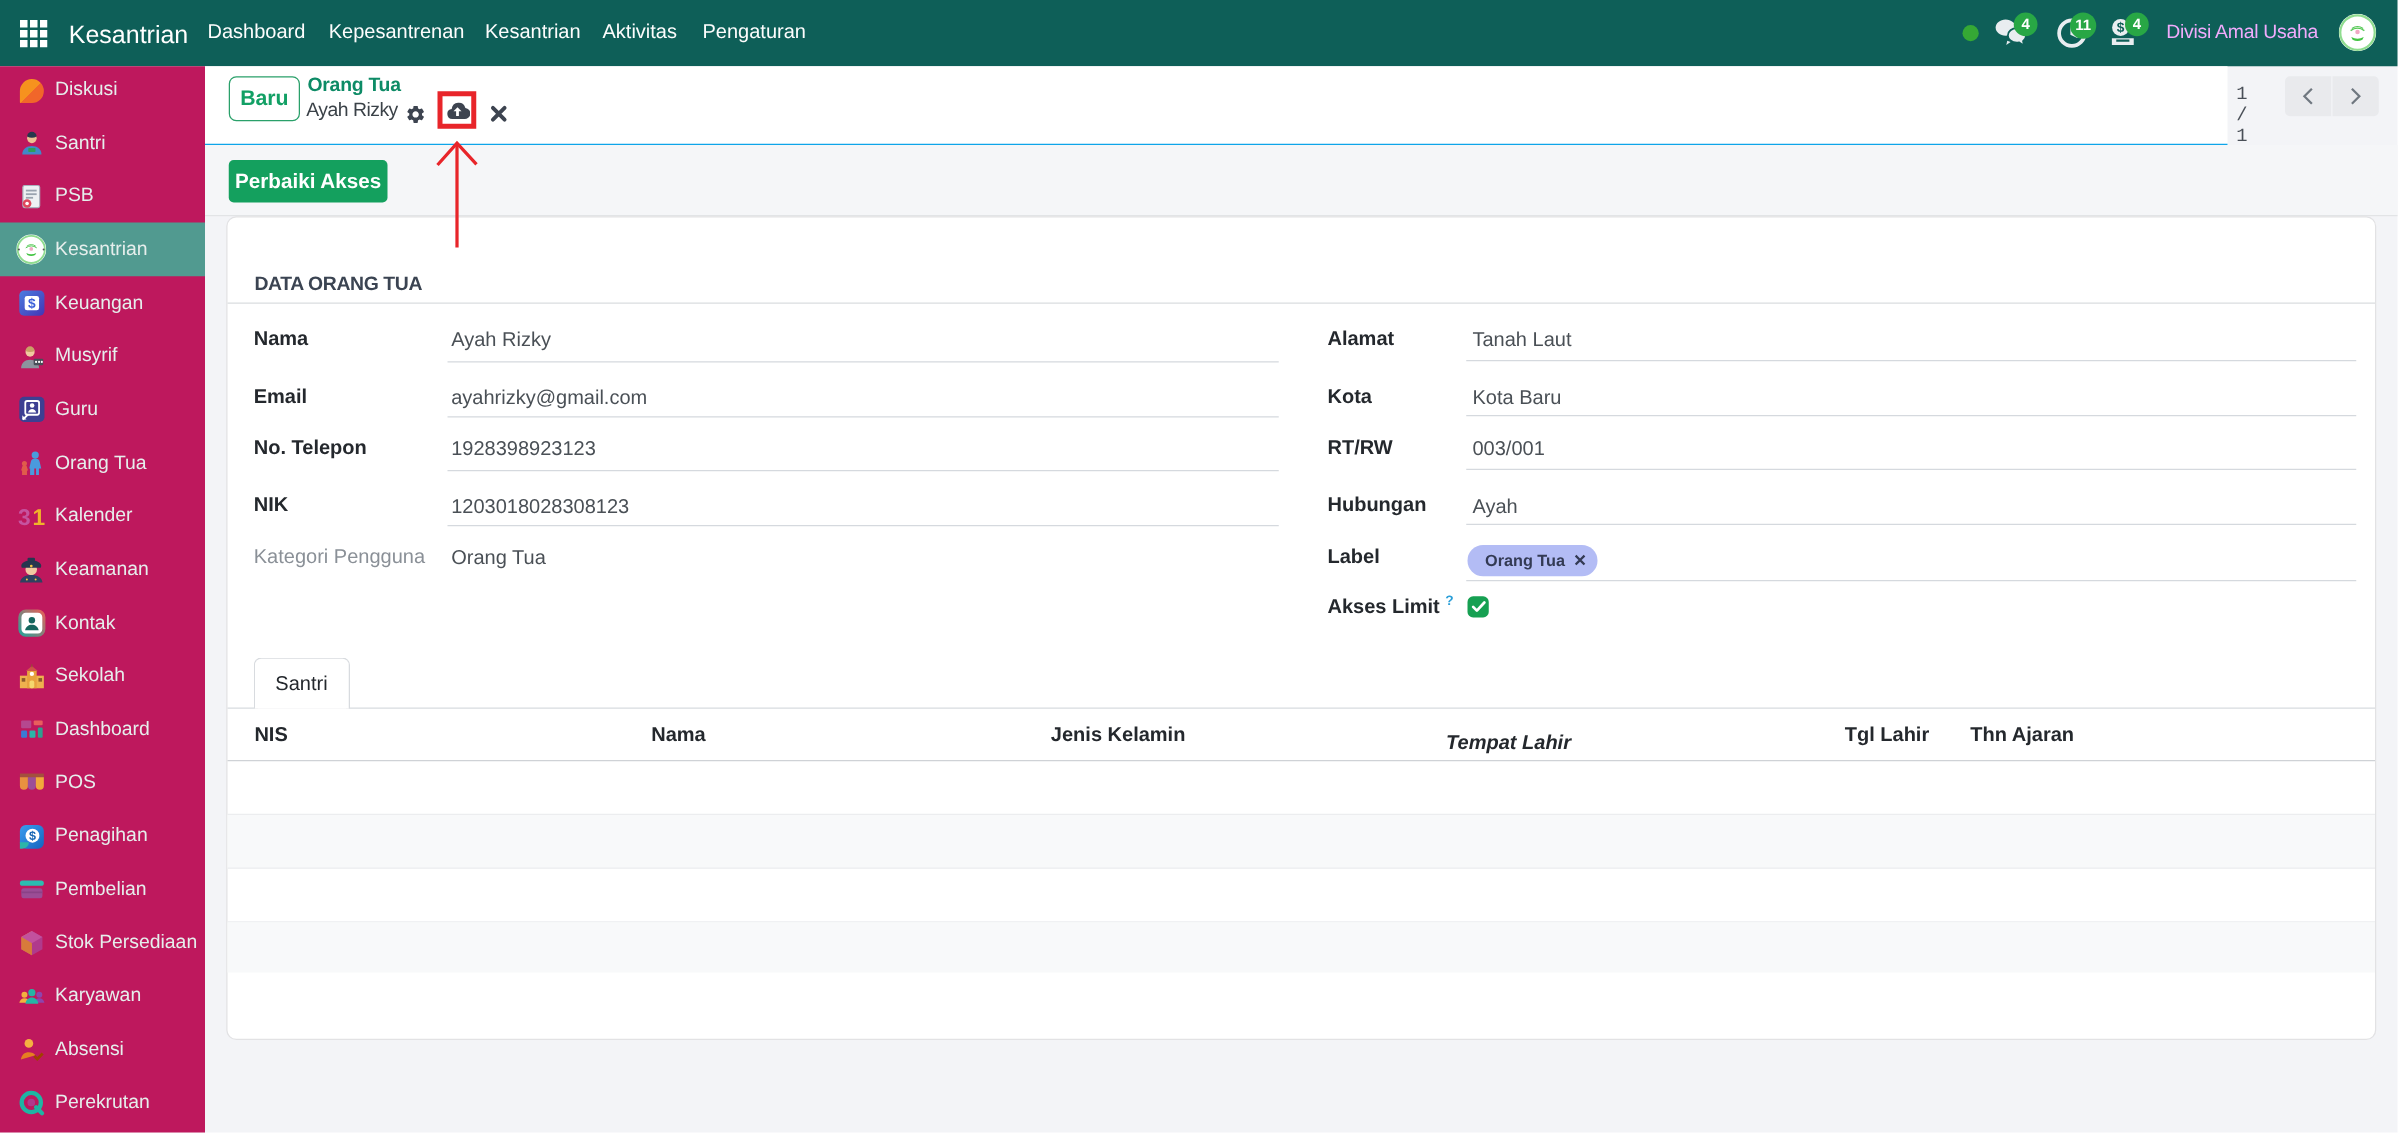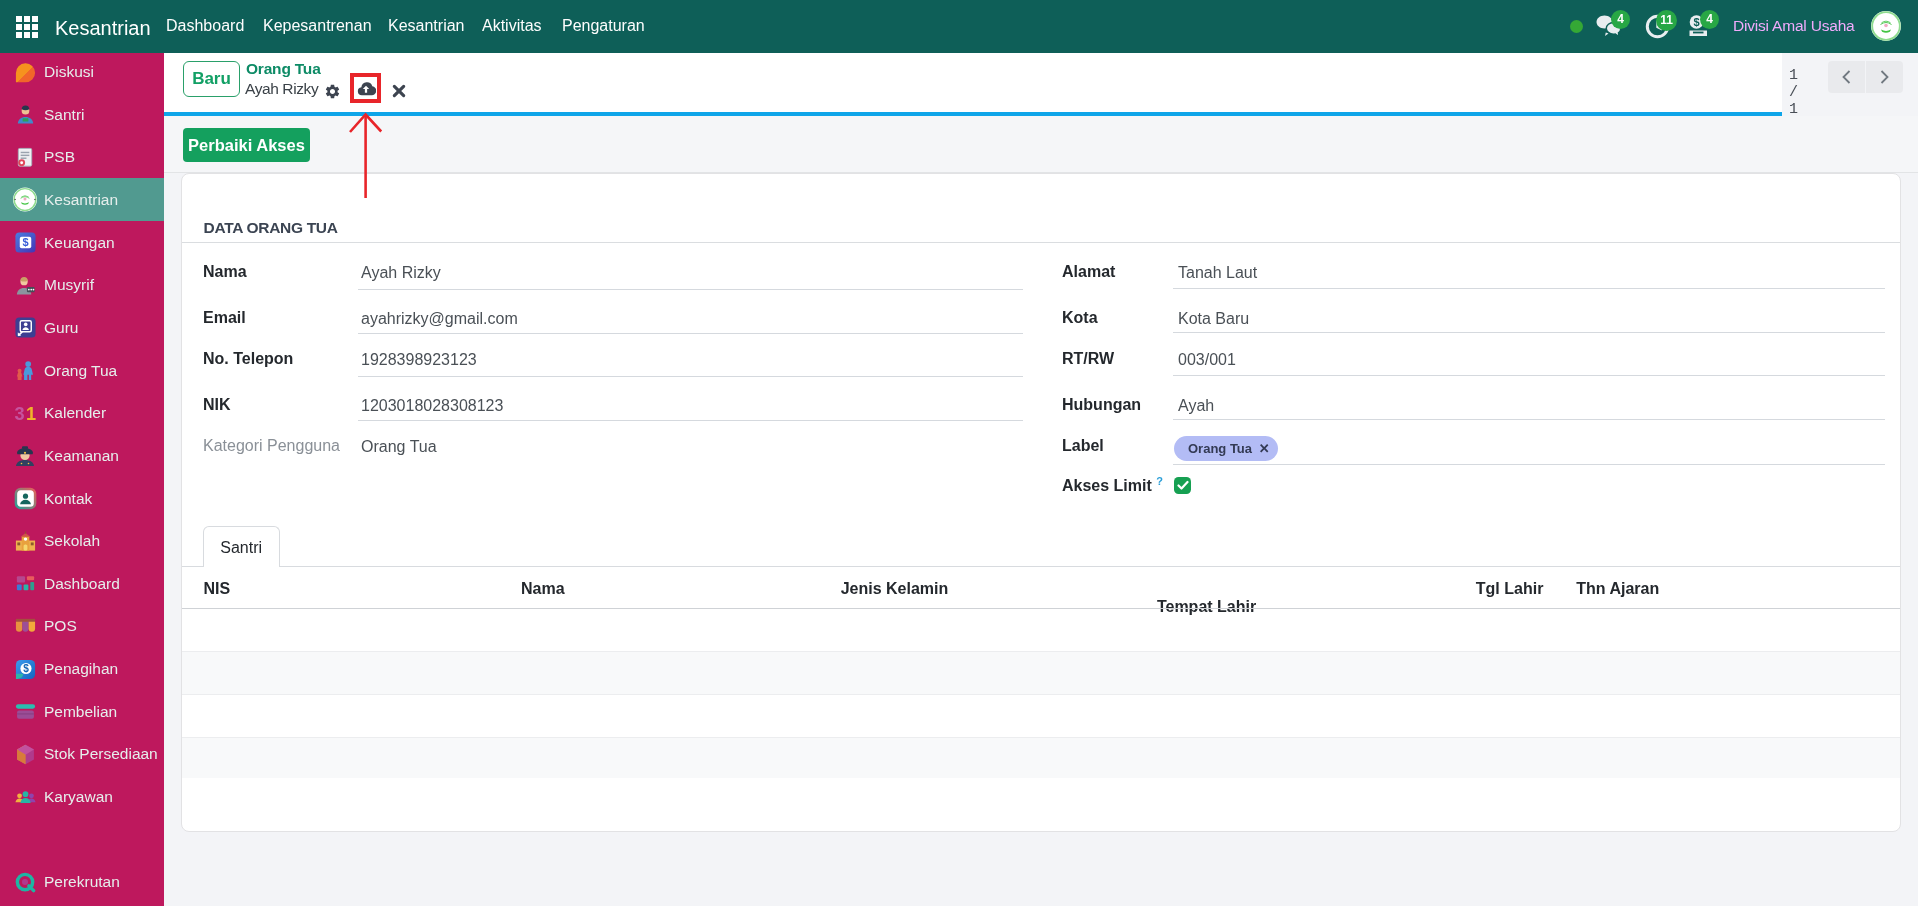--- a/index.html
+++ b/index.html
@@ -10,21 +10,21 @@
 #topbar{position:absolute;top:0;left:0;width:1918px;height:53px;background:#0e5f58;}
 #brand{position:absolute;left:55px;top:0;height:53px;line-height:57px;color:#fff;font-size:20px;font-weight:400;}
 .menuitem{position:absolute;top:0;height:53px;line-height:52.5px;color:#fdfdfd;font-size:16px;}
 .badge{position:absolute;background:#28a745;color:#fff;border-radius:50%;text-align:center;font-weight:700;}
 
 #sidebar{position:absolute;top:53px;left:0;width:164px;height:853px;background:#be185d;}
 .sitem{position:absolute;left:0;width:164px;height:43px;display:flex;align-items:center;padding-left:13px;color:#e6eeec;font-size:15.5px;}
 .sitem.active{background:#519a90;}
 .sicon{width:24px;height:24px;margin-right:7px;flex:0 0 24px;display:flex;align-items:center;justify-content:center;}
 
-#crumbbar{position:absolute;left:164px;top:53px;width:1618px;height:63px;background:#fff;border-bottom:4px solid #0ea5e9;}
+#crumbbar{position:absolute;left:164px;top:53px;width:1618px;height:63px;background:#fff;border-bottom:1px solid #0ea5e9;}
 #band{position:absolute;left:164px;top:116px;width:1754px;height:57px;background:#f5f6f8;border-bottom:1px solid #e2e4e6;}
 
 #card{position:absolute;left:181px;top:173px;width:1720px;height:659px;background:#fff;border:1px solid #e2e2e4;border-radius:8px;}
 .flabel{position:absolute;font-size:16px;font-weight:700;color:#24282d;}
 .fvalue{position:absolute;font-size:16px;color:#4a5056;}
 .fline{position:absolute;height:1px;background:#d5d9de;}
 .th{position:absolute;font-size:16px;font-weight:700;color:#24282d;}
 </style>
 </head>
 <body>
@@ -309,20 +309,30 @@
           <svg width="23" height="23" viewBox="0 0 24 24">
             <circle cx="5.8" cy="10.2" r="2.5" fill="#f2b23e"></circle>
             <path d="M1.5 17c.4-2.5 2.1-3.9 4.3-3.9s3.9 1.4 4.3 3.9z" fill="#f2b23e"></path>
             <circle cx="18.2" cy="10.2" r="2.5" fill="#8e44ad"></circle>
             <path d="M13.9 17c.4-2.5 2.1-3.9 4.3-3.9s3.9 1.4 4.3 3.9z" fill="#8e44ad"></path>
             <circle cx="12" cy="8.5" r="3" fill="#26b5a5"></circle>
             <path d="M6.6 17.8c.5-3.3 2.7-5.2 5.4-5.2s4.9 1.9 5.4 5.2z" fill="#26b5a5"></path>
           </svg>
         </span>
         <span>Karyawan</span>
+      </div>
+<div class="sitem" style="top:765.2px">
+        <span class="sicon">
+          <svg width="23" height="23" viewBox="0 0 24 24">
+            <circle cx="9.5" cy="7" r="3.6" fill="#f5b041"></circle>
+            <path d="M2.8 20.5c.5-4.1 3.1-6.2 6.7-6.2 2.4 0 4.4 1 5.6 2.7z" fill="#e67e22"></path>
+            <path d="M14 17.5l2.5 2.5 4.5-4.5" fill="none" stroke="#a04000" stroke-width="2.4"></path>
+          </svg>
+        </span>
+        <span>Absensi</span>
       </div>
 <div class="sitem" style="top:807.9px">
         <span class="sicon">
           <svg width="23" height="23" viewBox="0 0 24 24">
             <circle cx="11.5" cy="11.5" r="8" fill="none" stroke="#1fb5a3" stroke-width="3.6"></circle>
             <circle cx="11.5" cy="11.5" r="3.2" fill="#b03a8c"></circle>
             <path d="M15.5 15.5l5 5" stroke="#1fb5a3" stroke-width="3.6" stroke-linecap="round"></path>
           </svg>
         </span>
         <span>Perekrutan</span>
@@ -396,21 +406,21 @@
 <div class="flabel" style="left:880px;top:301px;">Akses Limit <sup style="font-weight:700;color:#2b9fd8;font-size:11px;">?</sup></div>
 <div style="position:absolute;left:992px;top:303px;width:17px;height:17px;background:#16a052;border-radius:4.5px;"></div>
 <svg style="position:absolute;left:994.5px;top:306px" width="12" height="11" viewBox="0 0 12 11">
         <path d="M1.5 5.5 L4.5 8.5 L10.5 2" fill="none" stroke="#fff" stroke-width="2.2" stroke-linecap="round" stroke-linejoin="round"></path>
       </svg>
 <div class="fline" style="left:0;top:391.5px;width:1718px;background:#d8dbdf;"></div>
 <div style="position:absolute;left:20.7px;top:351.5px;width:77px;height:41px;background:#fff;border:1px solid #d8dbdf;border-bottom:none;border-radius:6px 6px 0 0;font-size:16px;color:#24282d;text-align:center;line-height:41px;">Santri</div>
 <div class="th" style="left:21.5px;top:405.5px;">NIS</div>
 <div class="th" style="left:339.0px;top:405.5px;">Nama</div>
 <div class="th" style="left:658.7px;top:405.5px;">Jenis Kelamin</div>
-<div class="th" style="left:974.9px;top:424px;">Tempat Lahir</div>
+<div class="th" style="left:974.9px;top:412px;font-style:italic;">Tempat Lahir</div>
 <div class="th" style="left:1293.8px;top:405.5px;">Tgl Lahir</div>
 <div class="th" style="left:1394.3px;top:405.5px;">Thn Ajaran</div>
 <div class="fline" style="left:0;top:433.5px;width:1718px;background:#cfd2d6;"></div>
 <div style="position:absolute;left:0;top:434px;width:1718px;height:44px;border-bottom:1px solid #ecedef;"></div>
 <div style="position:absolute;left:0;top:478px;width:1718px;height:43.2px;background:#f8f9fa;border-bottom:1px solid #ecedef;"></div>
 <div style="position:absolute;left:0;top:521.2px;width:1718px;height:43.2px;border-bottom:1px solid #ecedef;"></div>
 <div style="position:absolute;left:0;top:564.4px;width:1718px;height:39.8px;background:#f8f9fa;"></div>
 </div>
 </div>
 

